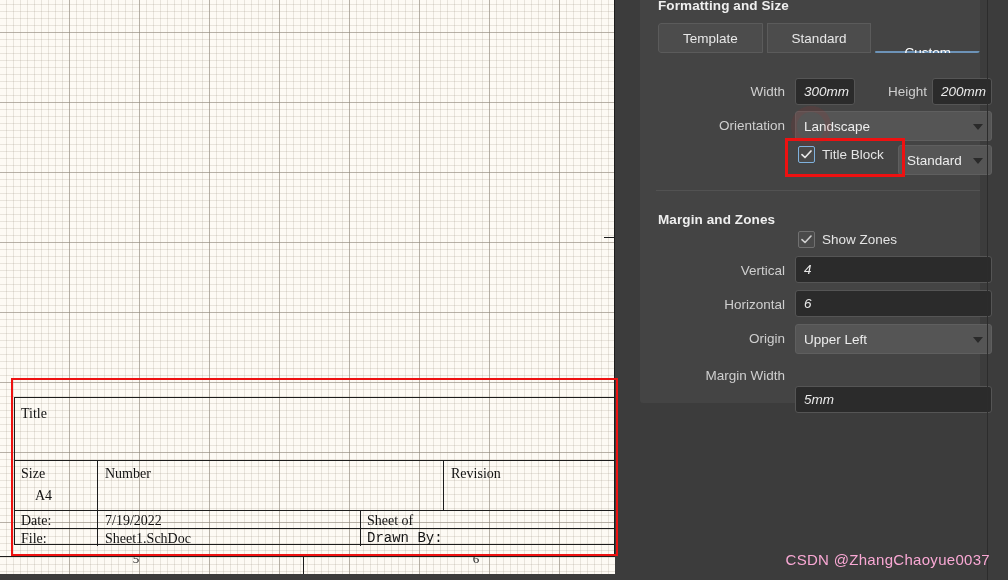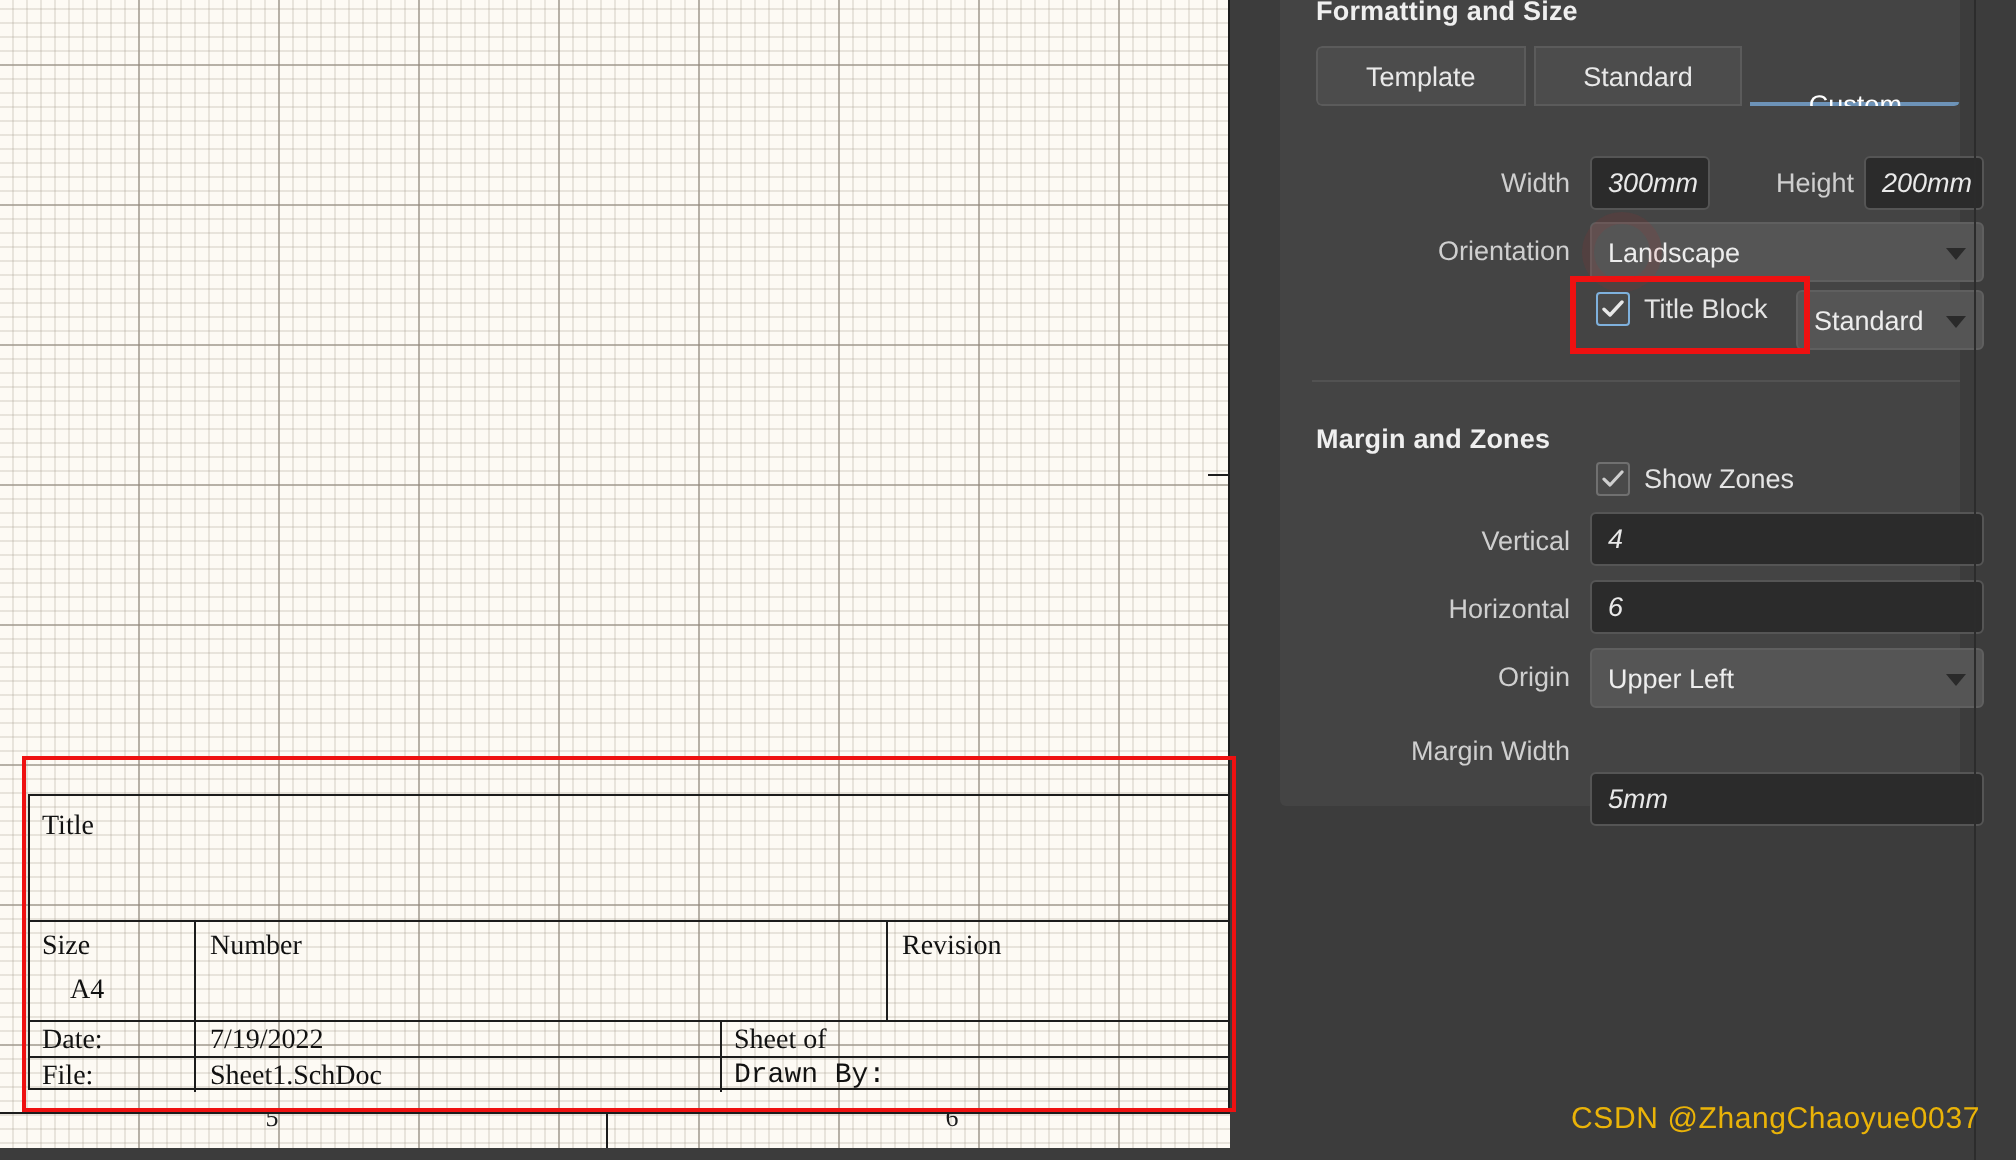--- a/index.html
+++ b/index.html
@@ -203,21 +203,21 @@
   
   .wm-circle {
     position: absolute; left: 791px; top: 106px;
     width: 40px; height: 40px; border-radius: 50%;
     border: 6px solid rgba(200,40,40,0.11);
     pointer-events: none;
   }
 
   .csdn-wm {
     position: absolute; right: 18px; bottom: 12px;
-    font-size: 15px; color: #eab308;
+    font-size: 15px; color: #f9a8d4;
     letter-spacing: .3px;
     white-space: nowrap;
   }
 </style>
 </head>
 <body>
 
 <div id="root">
 
   <div class="canvas">

